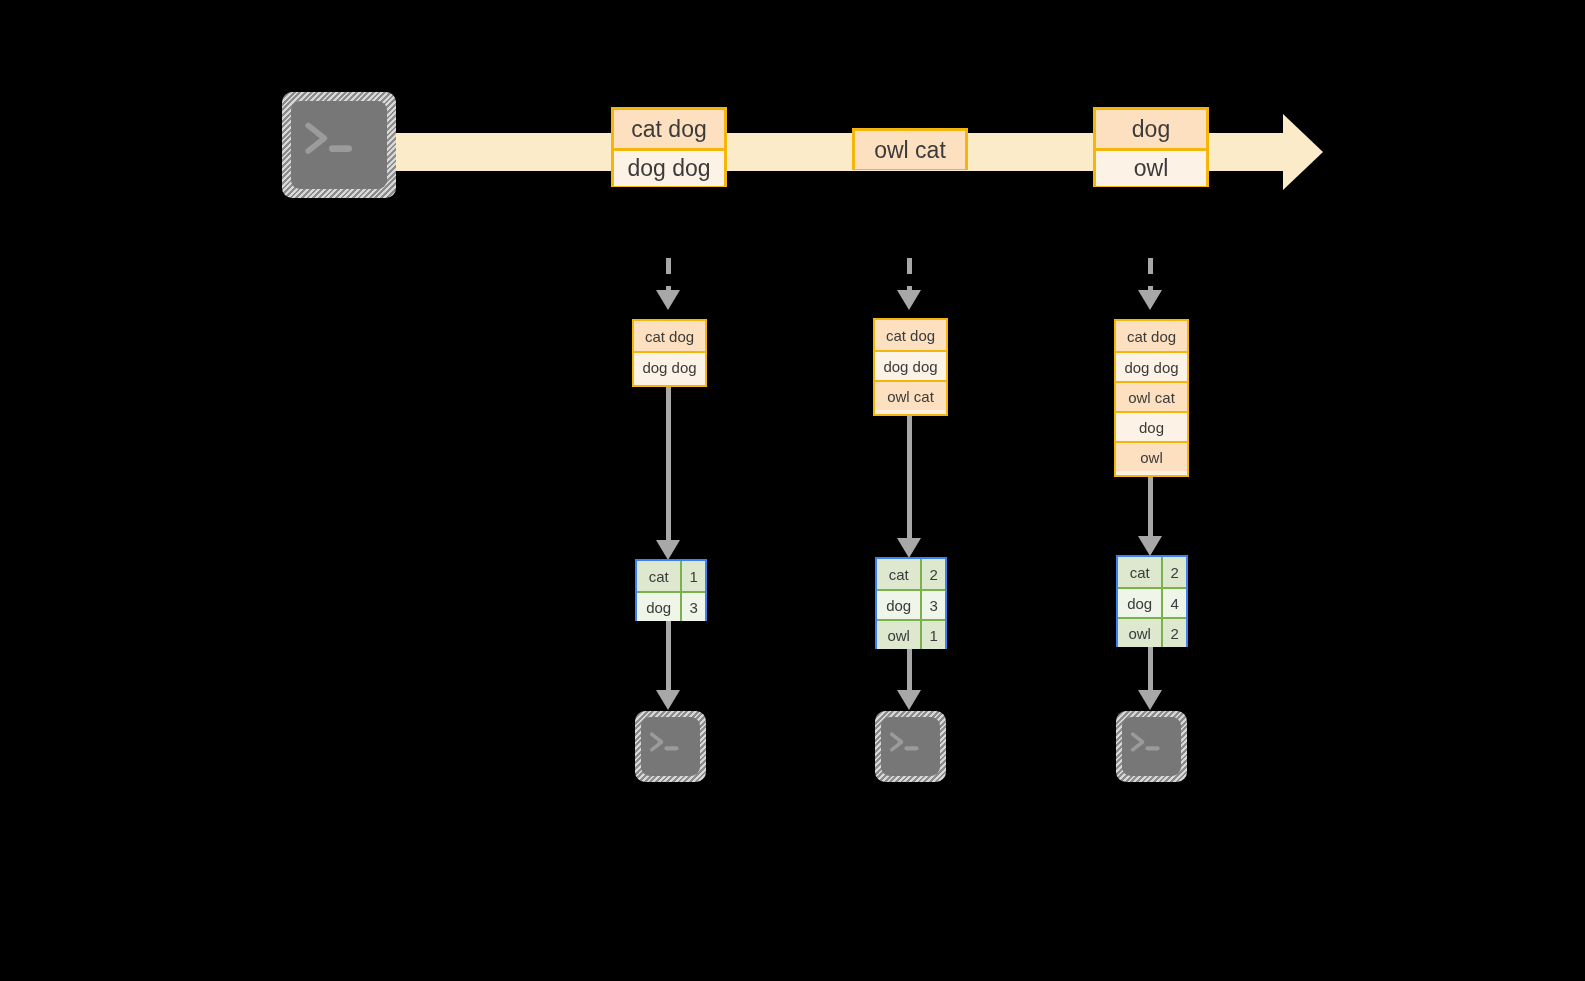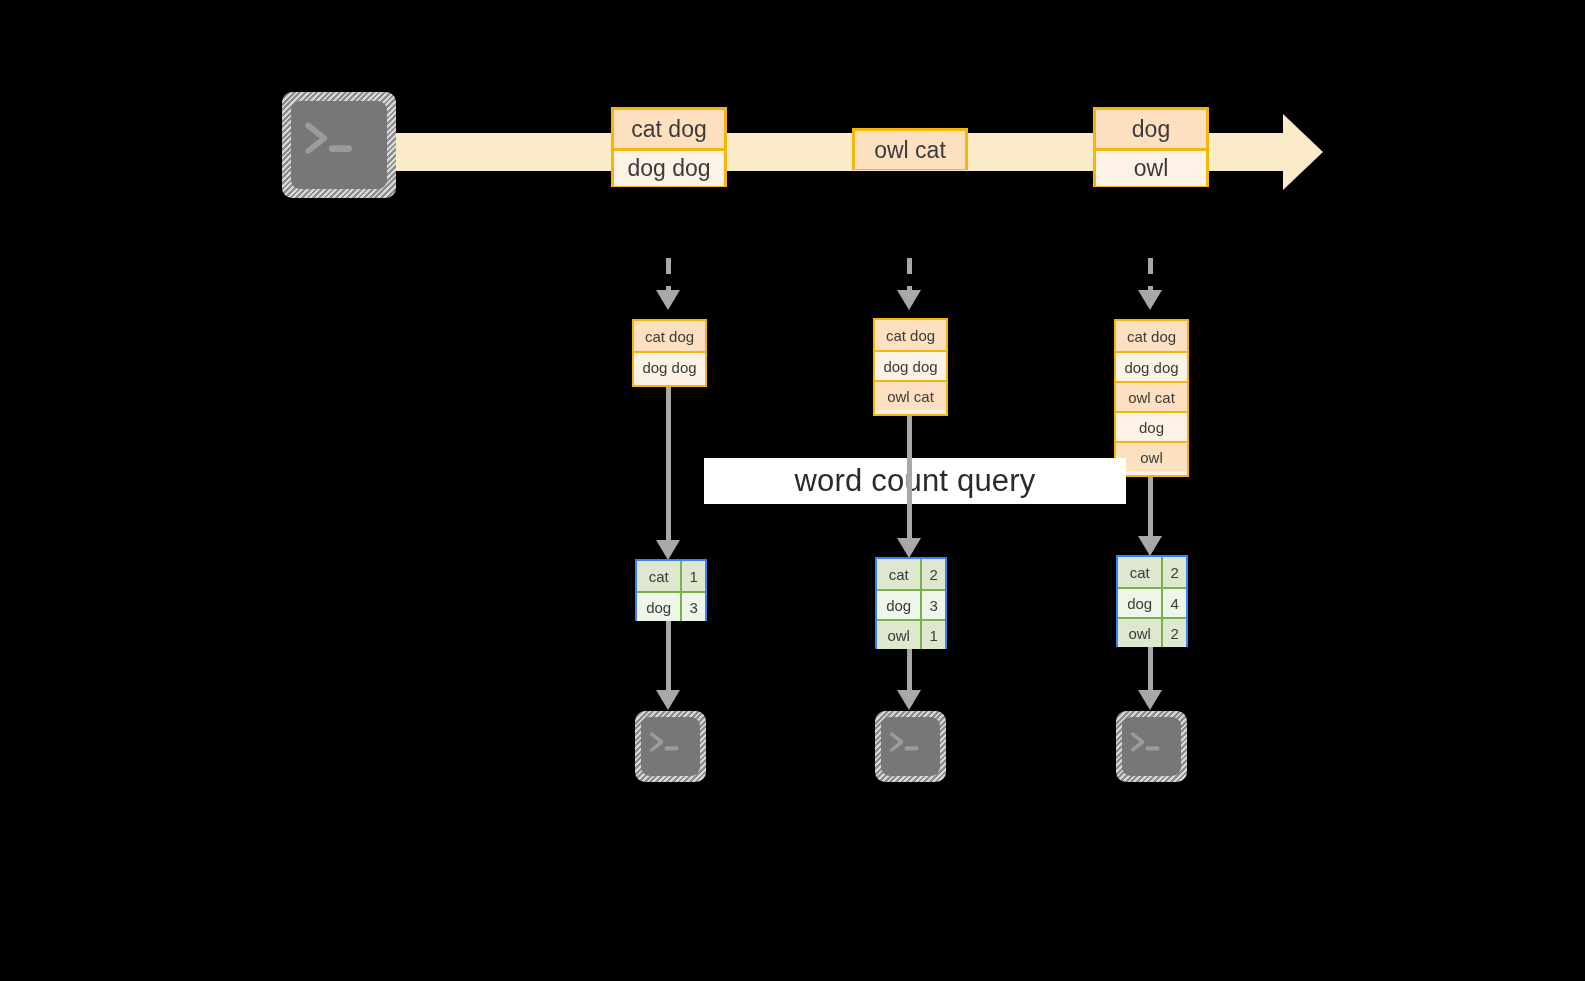--- a/index.html
+++ b/index.html
@@ -205,20 +205,17 @@
   <div class="term" style="left:1100px;top:711px;width:71px;height:71px;">
     <div class="hatch"></div>
     <div class="face" style="left:6px;top:6px;right:6px;bottom:6px;">
       <svg viewBox="0 0 60 40">
         <path d="M8 8 L22 19 L8 30" fill="none" stroke="#9b9b9b" stroke-width="5" stroke-linecap="round" stroke-linejoin="round"></path>
         <line x1="29" y1="28" x2="43" y2="28" stroke="#9b9b9b" stroke-width="6" stroke-linecap="round"></line>
       </svg>
     </div>
   </div>
 
-  <div class="labelband" style="left:688px;top:458px;width:422px;height:46px;">
-    <span>word count query</span>
-  </div>
 
   <div class="vline" style="left:650px;top:458px;height:46px;"></div>
   <div class="vline" style="left:891px;top:458px;height:46px;"></div>
 
 </div>
 
 </body></html>

